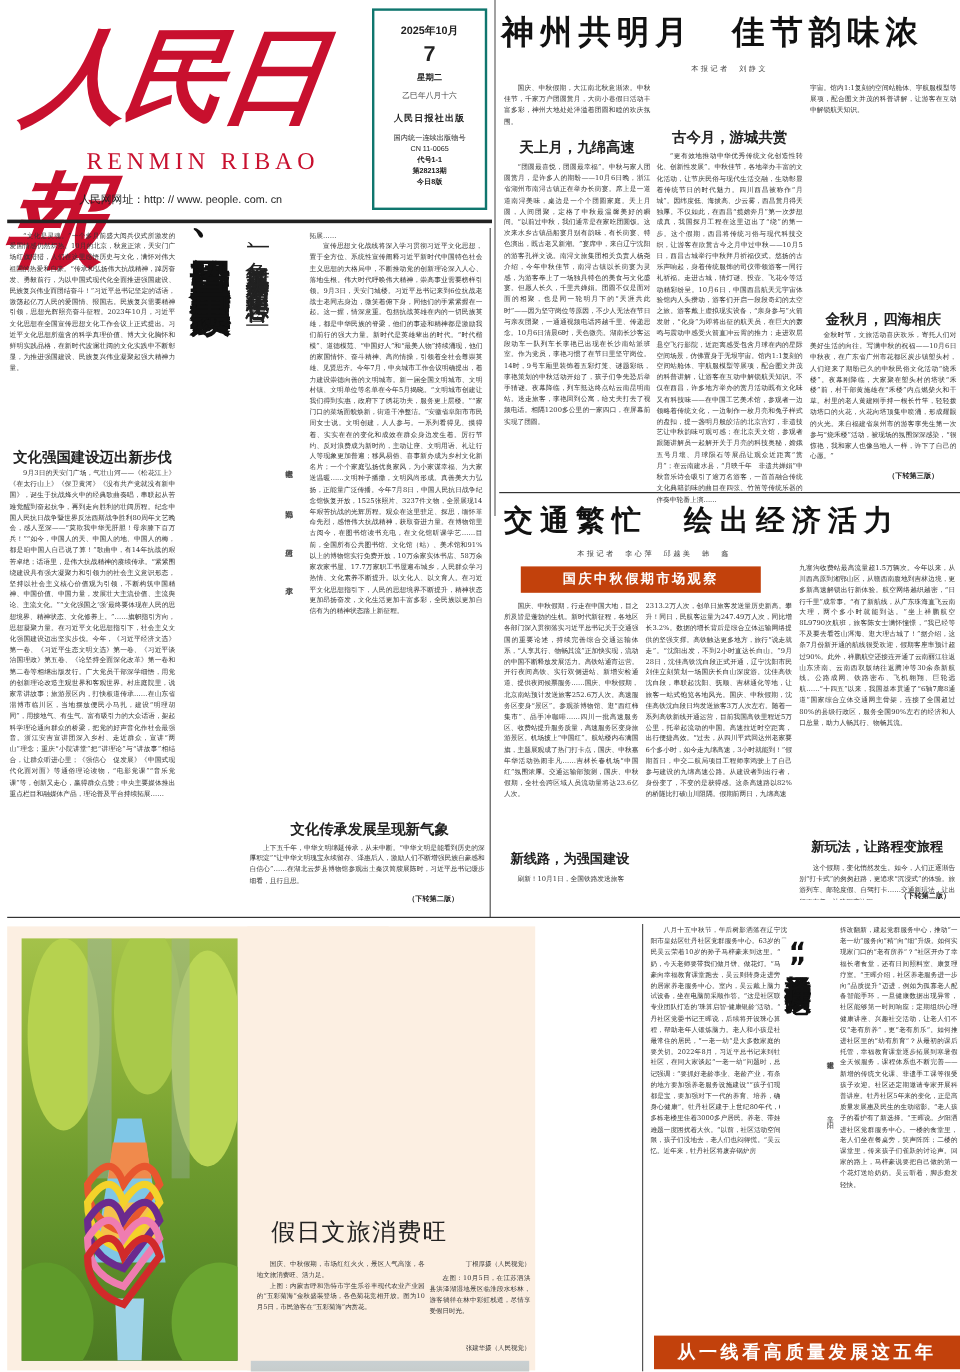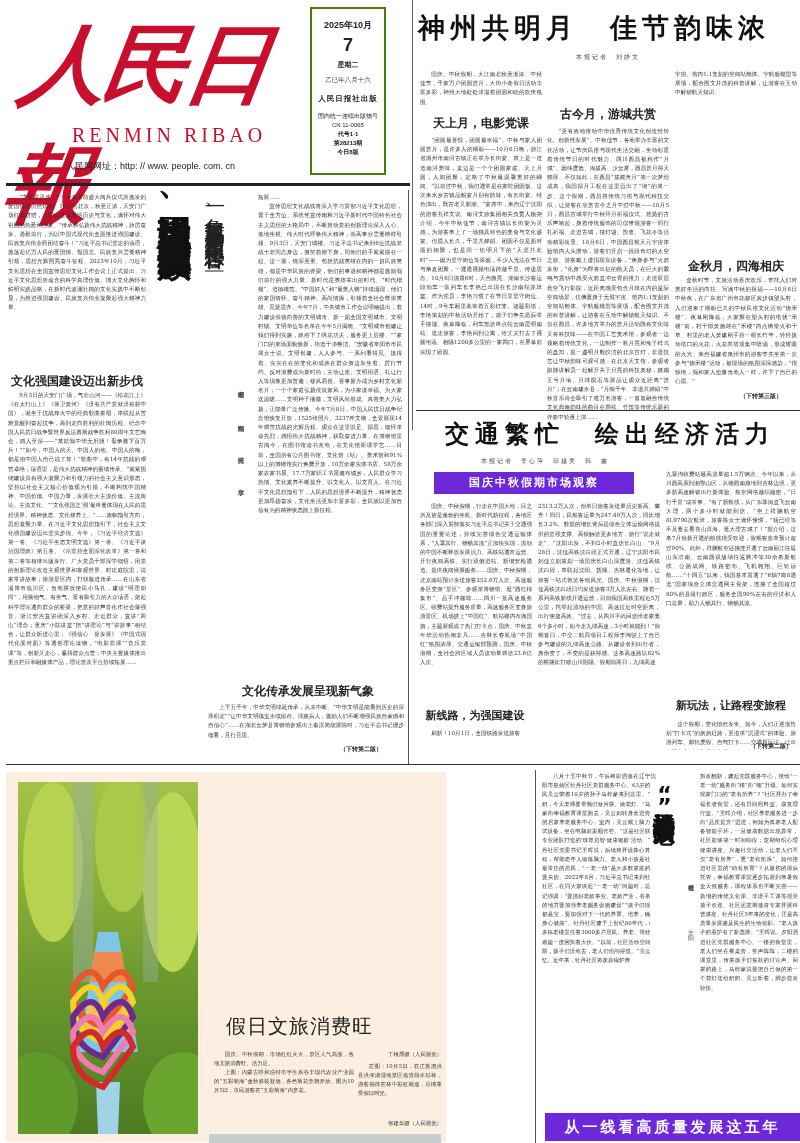--- a/index.html
+++ b/index.html
@@ -2,37 +2,37 @@
 <html><head>
 <meta charset="utf-8">
 <style>
 *{box-sizing:border-box;margin:0;padding:0}
 html,body{width:800px;height:1143px;background:#fff;overflow:hidden}
 body{position:relative;font-family:"DejaVu Serif",serif;color:#222}
 .abs{position:absolute}
 .masthead-logo{left:22px;top:4px;width:270px;height:120px;color:#c8102e;font-family:"DejaVu Serif",serif;font-weight:bold;font-style:italic;font-size:86px;letter-spacing:-4px;line-height:120px;transform:skewX(-8deg)}
 .masthead-roman{left:72px;top:124px;font-family:"Liberation Serif",serif;color:#c8102e;font-size:20px;letter-spacing:4px}
 .masthead-url{left:66px;top:160px;font-size:9px;font-family:"Liberation Sans",sans-serif;color:#222}
-.datebox{left:310px;top:7px;width:76px;height:168px;border:2px solid #4d7c0f;text-align:center;font-family:"Liberation Sans",sans-serif}
+.datebox{left:310px;top:7px;width:96px;height:168px;border:2px solid #0f766e;text-align:center;font-family:"Liberation Sans",sans-serif}
 .datebox .ym{font-size:9px;font-weight:bold;margin-top:10px}
 .datebox .day{font-size:18px;font-weight:bold;margin-top:3px}
 .datebox .wk{font-size:7px;font-weight:bold;margin-top:4px}
 .datebox .lunar{font-size:6.5px;margin-top:6px;color:#444}
 .datebox .pub{font-size:7.5px;font-weight:bold;margin-top:9px;letter-spacing:1px}
 .datebox .sm{font-size:6px;margin-top:4px;line-height:8px}
 .rule-thick{background:#222;height:3px}
 .rule-thin{background:#333;height:1px}
 .vrule{background:#333;width:1px}
 .col{font-size:5.6px;line-height:9.2px;color:#333;text-align:justify;overflow:hidden}
 .col p{text-indent:2em}
 .h-main{font-family:"DejaVu Sans",sans-serif;font-weight:bold;color:#111;}
 .sub-h{font-family:"DejaVu Sans",sans-serif;font-weight:bold;color:#222;text-align:center;font-size:12px}
 .byline{font-size:6px;color:#444;text-align:center;letter-spacing:2px}
 .vert{writing-mode:vertical-rl;text-orientation:upright}
-.redbar{background:#6d28d9;color:#fff;font-family:"DejaVu Sans",sans-serif;font-weight:bold;text-align:center}
+.redbar{background:#c2410c;color:#fff;font-family:"DejaVu Sans",sans-serif;font-weight:bold;text-align:center}
 .photo-panel{background:#fcefe2}
 .photo{overflow:hidden;position:relative}
 </style>
 </head>
 <body>
 
 <div class="abs masthead-logo">人民日報</div>
 <div class="abs masthead-roman">RENMIN RIBAO</div>
 <div class="abs masthead-url">人民网网址：http: // www. people. com. cn</div>
 
@@ -50,21 +50,21 @@
 </div>
 
 <div class="abs rule-thick" style="left:6px;top:183px;width:404px"></div>
 <div class="abs vrule" style="left:412px;top:0;height:430px;background:#666"></div>
 
 <div class="abs h-main" style="left:418px;top:8px;width:380px;font-size:27px;letter-spacing:5px;line-height:40px">神州共明月　佳节韵味浓</div>
 <div class="abs byline" style="left:418px;top:53px;width:380px">本报记者　刘静文</div>
 
 <div class="abs col" style="left:420px;top:70px;width:122px;height:360px">
   <p>国庆、中秋假期，大江南北秋意渐浓。中秋佳节，千家万户团圆赏月，大街小巷假日活动丰富多彩，神州大地处处洋溢着团圆和睦的欢庆氛围。</p>
-  <div class="sub-h" style="margin:12px 0 8px">天上月，电影党课</div>
+  <div class="sub-h" style="margin:12px 0 8px">天上月，九绵高速</div>
   <p>“团圆最喜悦，团圆最幸福”。中秋与家人团圆赏月，是许多人的期盼——10月6日晚，浙江省湖州市南浔古镇正在举办长街宴。席上是一道道南浔美味，桌边是一个个团圆家庭。天上月圆，人间团聚，定格了中秋最温馨美好的瞬间。“以前过中秋，我们通常是在家吃团圆饭。这次来水乡古镇品船宴月别有韵味，有长街宴、特色演出，既古老又新潮。”宴席中，来自辽宁沈阳的游客孔祥文说。南浔文旅集团相关负责人杨尧介绍，今年中秋佳节，南浔古镇以长街宴为灵感，为游客奉上了一场独具特色的美食与文化盛宴。但愿人长久，千里共婵娟。团圆不仅是面对面的相聚，也是同一轮明月下的“天涯共此时”——因为坚守岗位等原因，不少人无法在节日与亲友团聚，一通通视频电话跨越千里、传递思念。10月6日清晨6时，天色微亮。湖南长沙客运段动车一队列车长李艳已出现在长沙南站派班室。作为党员，李艳习惯了在节日里坚守岗位。14时，9号车厢里装饰着五彩灯笼、谜题彩纸，李艳策划的中秋活动开始了，孩子们争先恐后举手猜谜。夜幕降临，列车抵达终点站云南昆明南站。送走旅客，李艳回到公寓，给丈夫打去了视频电话。相隔1200多公里的一家四口，在屏幕前实现了团圆。</p>
 </div>
 <div class="abs col" style="left:547px;top:70px;width:122px;height:360px">
   <div class="sub-h" style="margin:40px 0 8px">古今月，游城共赏</div>
   <p>“更有效地推动中华优秀传统文化创造性转化、创新性发展”。中秋佳节，各地举办丰富的文化活动，让节庆民俗与现代生活交融，生动彰显着传统节日的时代魅力。四川西昌被称作“月城”。因纬度低、海拔高、少云雾，西昌赏月得天独厚。不仅如此，在西昌“揽嫦奔月”第一次梦想成真，我国探月工程在这里迈出了“绕”的第一步。这个假期，西昌将传统习俗与现代科技交织，让游客在欣赏古今之月中过中秋——10月5日，西昌古城举行中秋拜月祈福仪式。悠扬的古乐声响起，身着传统服饰的司仪带领游客一同行礼祈福。走进古城，猜灯谜、投壶、飞花令等活动精彩纷呈。10月6日，中国西昌航天元宇宙体验馆内人头攒动，游客们开启一段段奇幻的太空之旅。游客戴上虚拟现实设备，“亲身参与”火箭发射，“化身”为即将出征的航天员，在巨大的轰鸣与震动中感受火箭直冲云霄的推力；走进双层悬空飞行影院，近距离感受包含月球在内的星际空间场景，仿佛置身于无垠宇宙。馆内1:1复刻的空间站舱体、宇航服模型等展项，配合图文并茂的科普讲解，让游客在互动中解锁航天知识。不仅在西昌，许多地方举办的赏月活动既有文化味又有科技味——在中国工艺美术馆，参观者一边领略着传统文化，一边制作一枚月亮和兔子样式的盘扣，提一盏明月般皎洁的北京宫灯，非遗技艺让中秋韵味可观可感；在北京天文馆，参观者跟随讲解员一起解开关于月亮的科技奥秘，嫦娥五号月壤、月球陨石等展品让观众近距离“赏月”；在云南建水县，“月映千年　非遗共婵娟”中秋音乐诗会吸引了逾万名游客，一首首融合传统文化典籍韵味的曲目在四弦、竹笛等传统乐器的伴奏中轮番上演……</p>
 </div>
 <div class="abs col" style="left:675px;top:70px;width:122px;height:215px">
   <p style="text-indent:0">宇宙。馆内1:1复刻的空间站舱体、宇航服模型等展项，配合图文并茂的科普讲解，让游客在互动中解锁航天知识。</p>
 </div>
 <div class="abs sub-h" style="left:675px;top:258px;width:122px">金秋月，四海相庆</div>
@@ -95,21 +95,21 @@
 <div class="abs col" style="left:258px;top:193px;width:144px;height:460px">
   <p style="text-indent:0">拓展……</p>
   <p>宣传思想文化战线将深入学习贯彻习近平文化思想，置于全方位、系统性宣传阐释习近平新时代中国特色社会主义思想的大格局中，不断推动党的创新理论深入人心、落地生根。伟大时代呼唤伟大精神，崇高事业需要榜样引领。9月3日，天安门城楼。习近平总书记来到6位抗战老战士老同志身边，微笑着俯下身，同他们的手紧紧握在一起。这一握，情深意重。包括抗战英雄在内的一切民族英雄，都是中华民族的脊梁，他们的事迹和精神都是激励我们前行的强大力量。新时代是英雄辈出的时代。“时代楷模”、道德模范、“中国好人”和“最美人物”持续涌现，他们的家国情怀、奋斗精神、高尚情操，引领着全社会尊崇英雄、见贤思齐。今年7月，中央城市工作会议明确提出，着力建设崇德向善的文明城市。新一届全国文明城市、文明村镇、文明单位等名单在今年5月揭晓。“文明城市创建让我们得到实惠，政府下了绣花功夫，服务更上层楼。”“家门口的菜场面貌焕新，街道干净整洁。”安徽省阜阳市市民周女士说。文明创建，人人参与。一系列看得见、摸得着、实实在在的变化和成效在群众身边发生着。厉行节约、反对浪费成为新时尚，主动让座、文明用语、礼让行人等现象更加普遍；移风易俗、喜事新办成为乡村文化新名片；一个个家庭弘扬优良家风，为小家谋幸福、为大家送温暖……文明种子播撒，文明风尚形成。真善美大力弘扬，正能量广泛传播。今年7月8日，中国人民抗日战争纪念馆恢复开放，1525张照片、3237件文物，全景展现14年艰苦抗战的光辉历程。观众在这里驻足、探思，缅怀革命先烈，感悟伟大抗战精神，获取奋进力量。在博物馆里古阅今，在图书馆读书充电，在文化馆听课学艺……目前，全国所有公共图书馆、文化馆（站）、美术馆和91%以上的博物馆实行免费开放，10万余家实体书店、58万余家农家书屋、17.7万家职工书屋遍布城乡，人民群众学习热情、文化素养不断提升。以文化人、以文育人。在习近平文化思想指引下，人民的思想境界不断提升，精神状态更加昂扬奋发，文化生活更加丰富多彩，全民族以更加自信有为的精神状态踏上新征程。</p>
 </div>
 <div class="abs sub-h" style="left:210px;top:683px;width:196px">文化传承发展呈现新气象</div>
 <div class="abs col" style="left:208px;top:703px;width:196px;height:46px">
   <p>上下五千年，中华文明绵延传承，从未中断。“中华文明是能看到历史的深厚积淀”“让中华文明瑰宝永续留存、泽惠后人，激励人们不断增强民族自豪感和自信心”……在湖北云梦县博物馆参观出土秦汉简牍展陈时，习近平总书记缓步细看，且行且思。</p>
 </div>
 <div class="abs" style="left:340px;top:745px;font-size:6px;font-weight:bold;color:#222">（下转第二版）</div>
 
-<div class="abs" style="left:420px;top:418px;width:380px;text-align:center;font-family:'DejaVu Serif',serif;font-weight:bold;font-size:24px;letter-spacing:6px;color:#111">交通繁忙　绘出经济活力</div>
+<div class="abs" style="left:420px;top:418px;width:380px;font-family:'DejaVu Serif',serif;font-weight:bold;font-size:24px;letter-spacing:6px;color:#111">交通繁忙　绘出经济活力</div>
 <div class="abs byline" style="left:420px;top:457px;width:250px">本报记者　李心萍　邱越美　韩　鑫</div>
 <div class="abs redbar" style="left:434px;top:472px;width:200px;height:22px;line-height:22px;font-size:11px;letter-spacing:2px">国庆中秋假期市场观察</div>
 
 <div class="abs col" style="left:420px;top:502px;width:112px;height:200px">
   <p>国庆、中秋假期，行走在中国大地，目之所及皆是蓬勃的生机。新时代新征程，各地区各部门深入贯彻落实习近平总书记关于交通强国的重要论述，持续完善综合交通运输体系，“人享其行、物畅其流”正加快实现，流动的中国不断释放发展活力。高铁站通宵运营。开行夜间高铁、实行双侧进站、新增安检通道、提供夜间候票服务……国庆、中秋假期，北京南站预计发送旅客252.6万人次。高速服务区变身“景区”。参观茶博物馆、逛“西红柿集市”、品手冲咖啡……四川一批高速服务区、收费站提升服务质量，高速服务区变身旅游景区。机场披上“中国红”。航站楼内布满国旗，主题展观成了热门打卡点，国庆、中秋嘉年华活动热闹非凡……吉林长春机场“中国红”氛围浓厚。交通运输部预测，国庆、中秋假期，全社会跨区域人员流动量将达23.6亿人次。</p>
 </div>
 <div class="abs sub-h" style="left:418px;top:708px;width:114px;font-size:11px">新线路，为强国建设</div>
 <div class="abs col" style="left:420px;top:729px;width:112px;height:14px">
   <p>刷新！10月1日，全国铁路发送旅客</p>
 </div>

